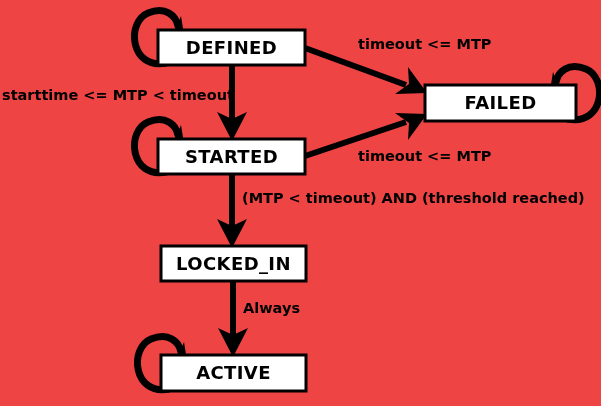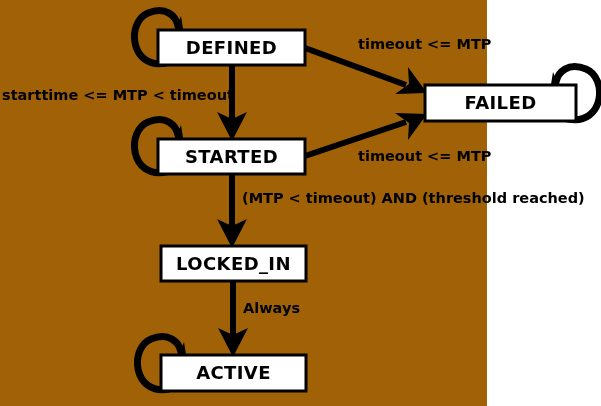--- a/index.html
+++ b/index.html
@@ -8,23 +8,23 @@
     background: #ffffff;
   }
   body {
     width: 601px;
     height: 406px;
     font-family: "DejaVu Sans", sans-serif;
     overflow: hidden;
   }
   #diagram-root {
     position: relative;
-    width: 487px;
+    width: 601px;
     height: 406px;
-    background: #a16207;
+    background: #ef4444;
   }
   svg.canvas {
     position: absolute;
     top: 0;
     left: 0;
     width: 601px;
     height: 406px;
     display: block;
   }
   .state-box-rect {

